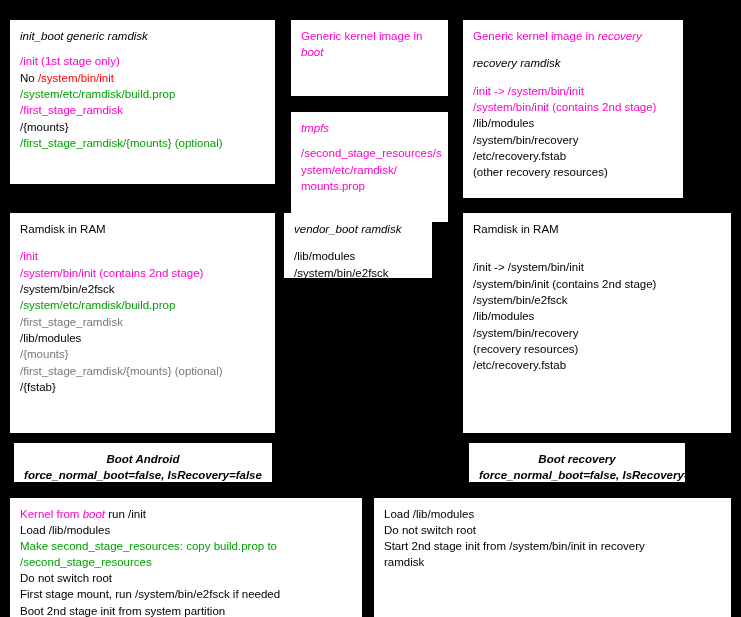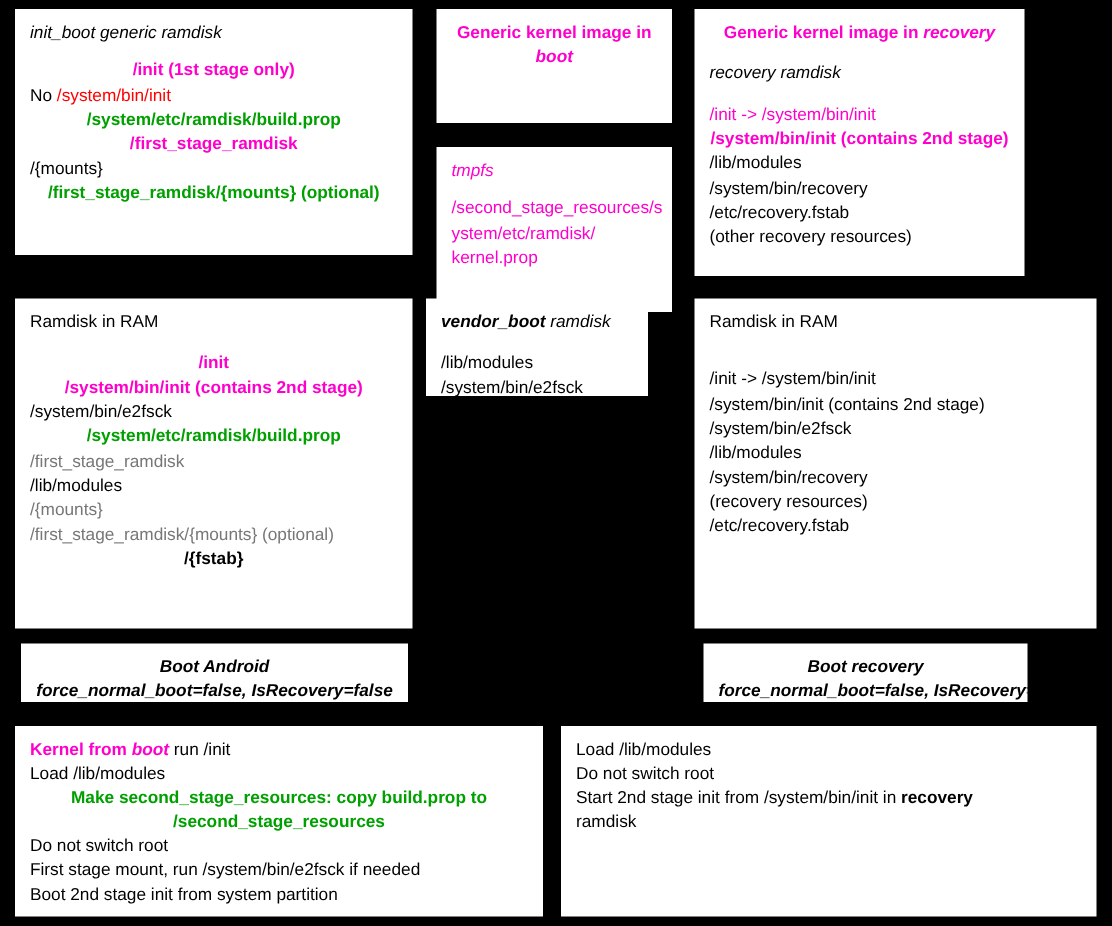--- a/index.html
+++ b/index.html
@@ -16,24 +16,25 @@
     color: #000000;
     overflow: hidden;
   }
   .box {
     position: absolute;
     background: #ffffff;
     box-sizing: border-box;
     padding: 8px 10px;
     line-height: 1.42;
     overflow: hidden;
+    margin-top: 14px;
   }
   .line { white-space: nowrap; }
   .i { font-style: italic; }
-  .b { font-weight: bold; text-align: center; }
+  .b { font-weight: normal; }
   .magenta { color: #ff00cc; }
   .green { color: #00a000; }
   .red { color: #ff0000; }
   .gray { color: #777777; }
   .center { text-align: center; font-weight: bold; }
   .wrap { white-space: normal; }
   .spacer { height: 11px; }
 
   
   #box-init-boot      { left: 10px;  top: 6px;   width: 265px; height: 164px; }
@@ -68,21 +69,21 @@
 </div>
 
 <div class="box" id="box-generic-boot">
   <div class="line b magenta wrap"><span>Generic kernel image in</span> <span class="i">boot</span></div>
 </div>
 
 <div class="box" id="box-tmpfs">
   <div class="line i magenta title">tmpfs</div>
   <div class="line magenta">/second_stage_resources/s</div>
   <div class="line magenta">ystem/etc/ramdisk/</div>
-  <div class="line magenta">kernel.prop</div>
+  <div class="line magenta">mounts.prop</div>
 </div>
 
 <div class="box" id="box-generic-recov">
   <div class="line b magenta"><span>Generic kernel image in</span> <span class="i">recovery</span></div>
   <div class="spacer"></div>
   <div class="line i">recovery ramdisk</div>
   <div class="spacer"></div>
   <div class="line magenta">/init -&gt; /system/bin/init</div>
   <div class="line b magenta">/system/bin/init (contains 2nd stage)</div>
   <div class="line">/lib/modules</div>

